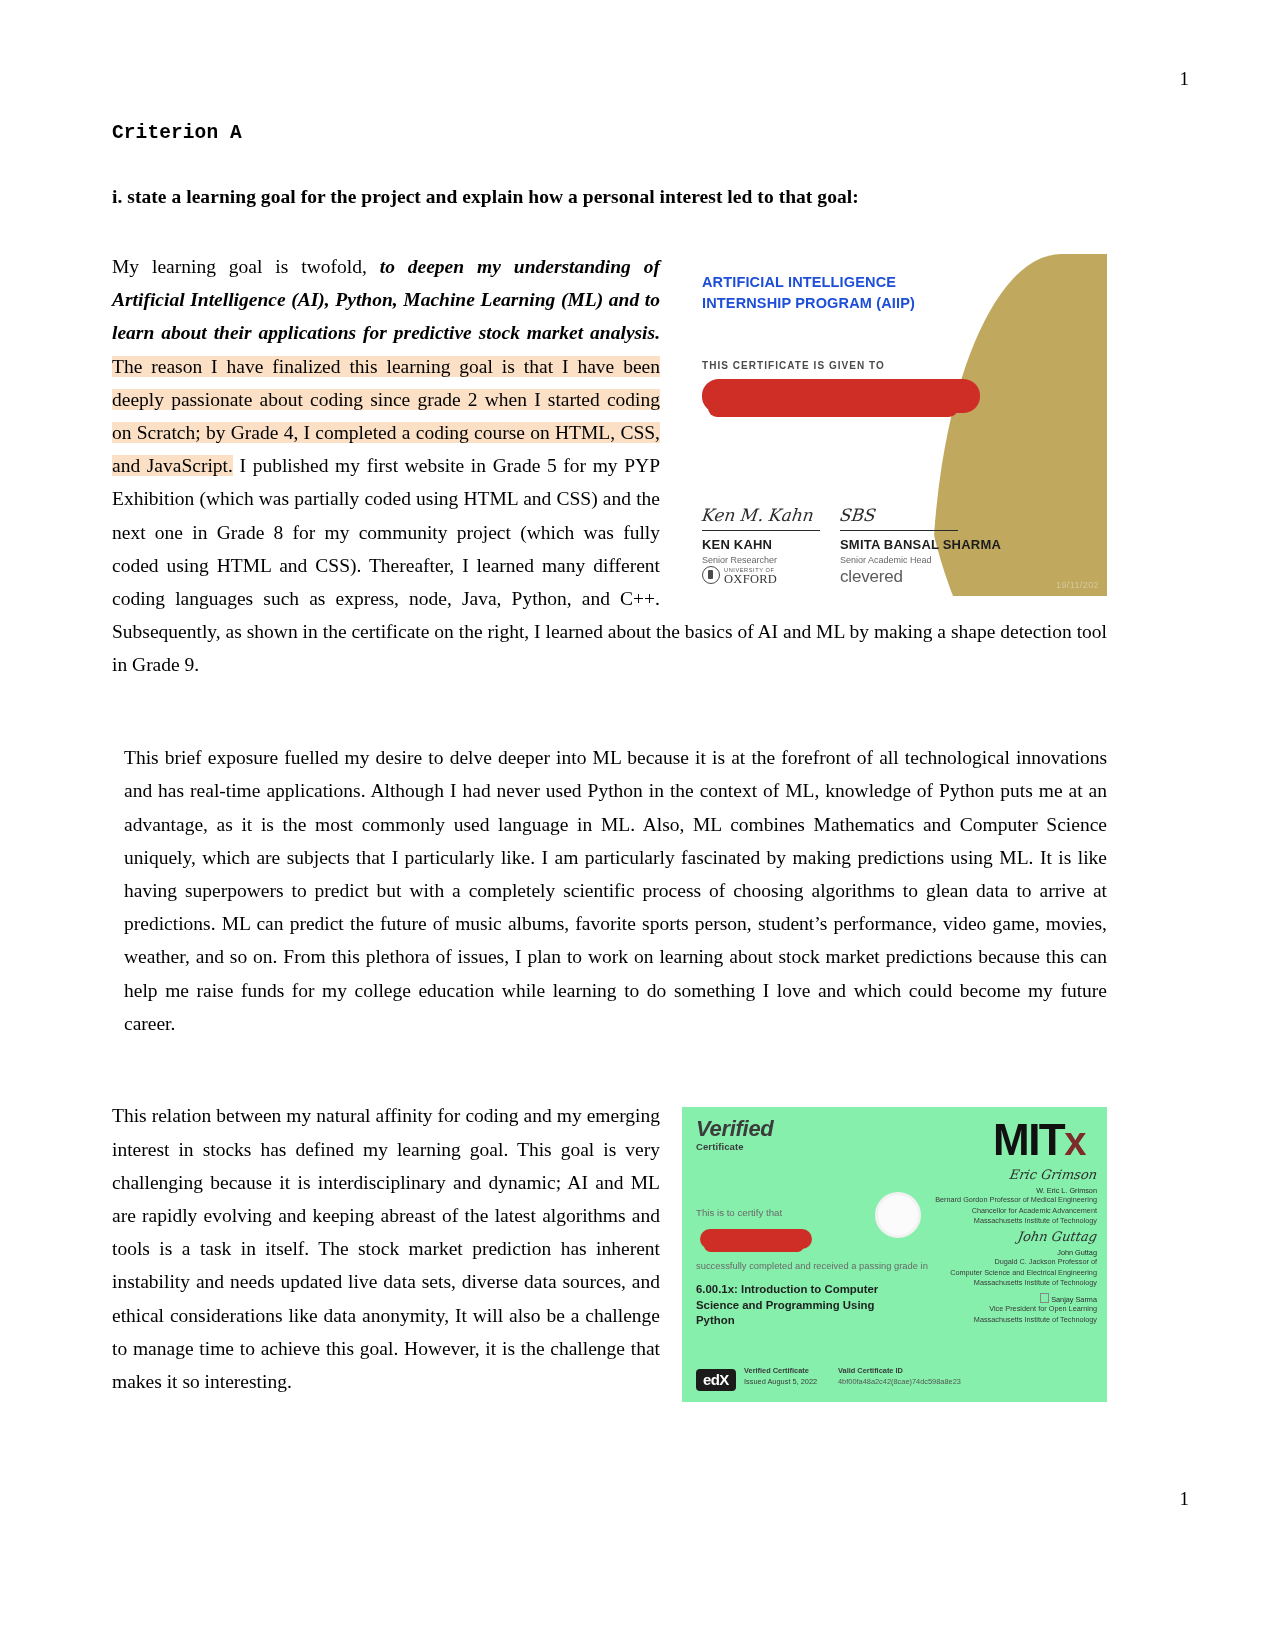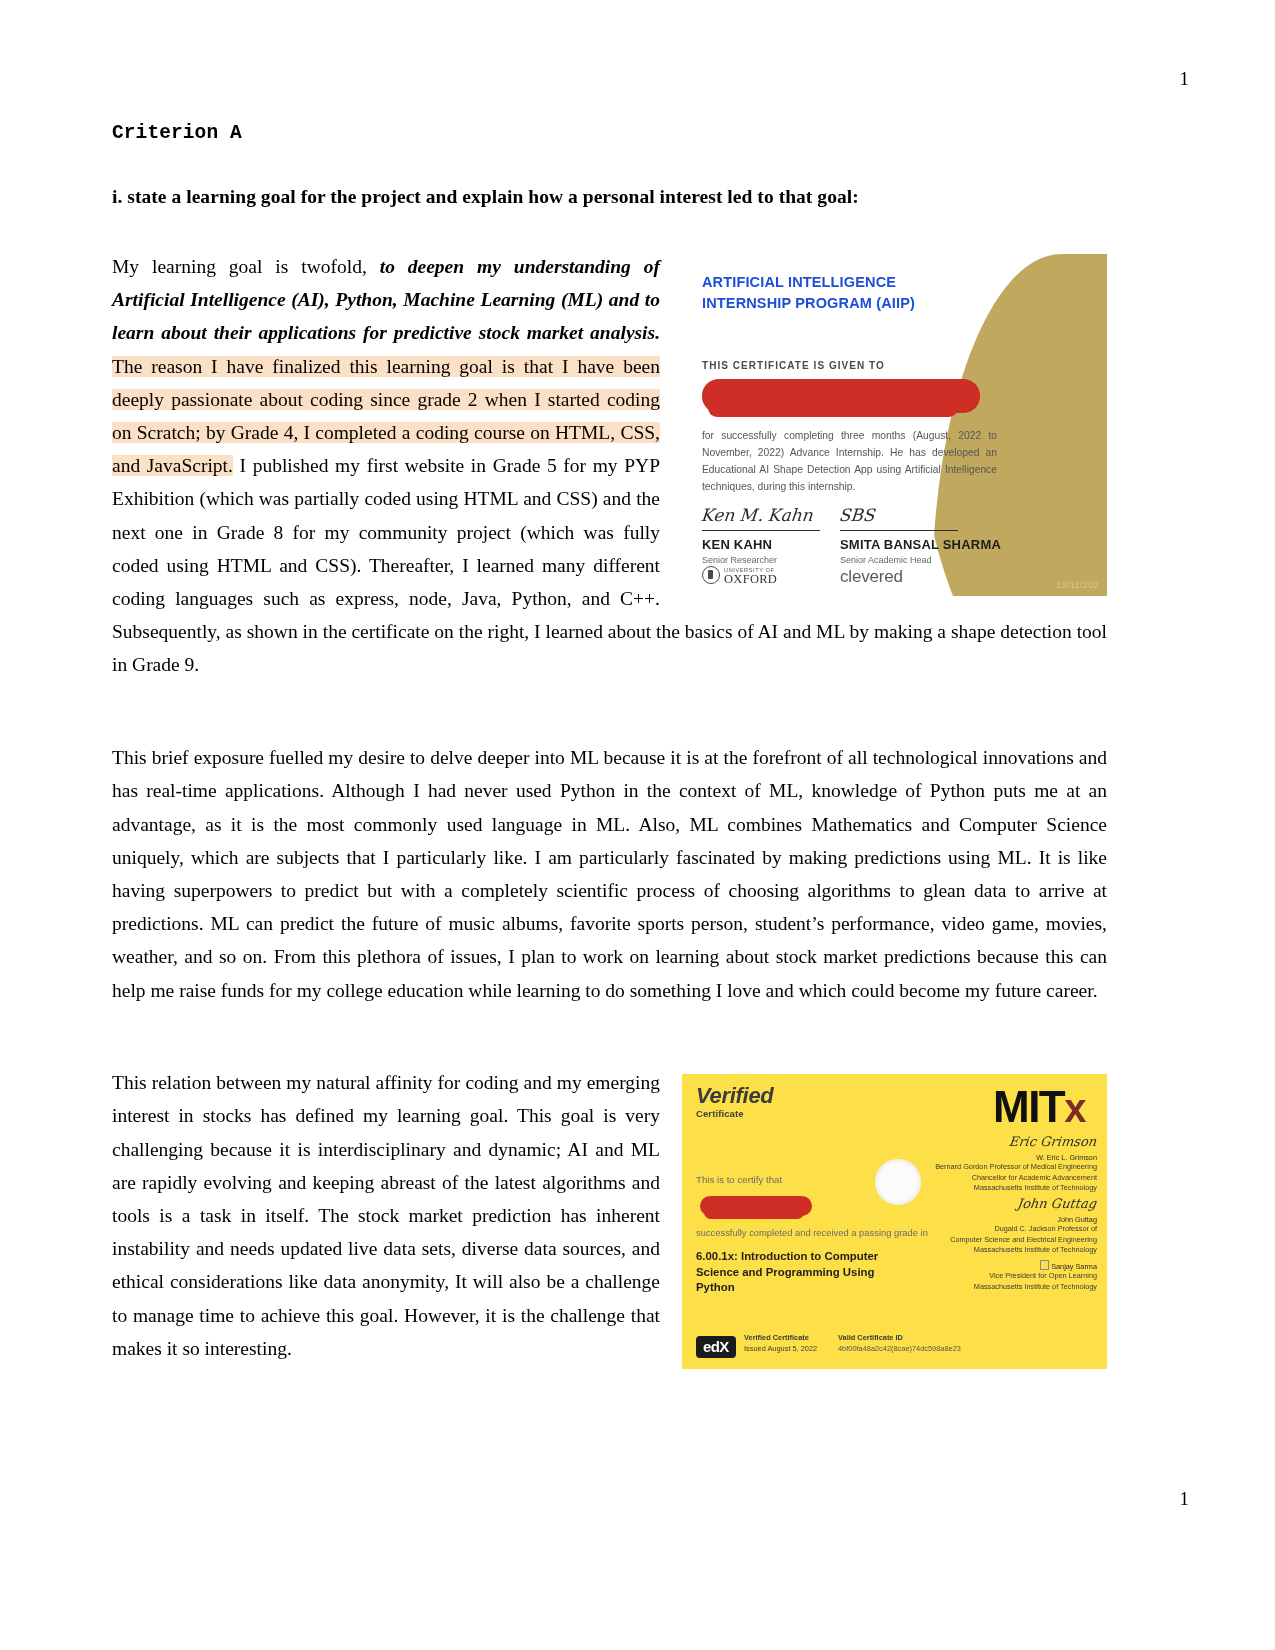--- a/index.html
+++ b/index.html
@@ -67,20 +67,21 @@
   .hl { background: #fce0c6; }
 
   .spacer-a { height: 40px; }
   .spacer-b { height: 40px; }
 
   .sec-two { clear: both; }
   .full-para {
     font-size: 19.5px;
     line-height: 33.2px;
     text-align: justify;
+    margin-left: 12px;
   }
 
   .sec-three { position: relative; }
   .cert-two-wrap {
     float: right;
     width: 425px;
     margin-left: 22px;
     margin-top: 8px;
   }
 
@@ -211,21 +212,21 @@
     font-size: 9px;
     color: #d6c89a;
     letter-spacing: 0.4px;
   }
 
   
   .cert2 {
     position: relative;
     width: 425px;
     height: 295px;
-    background: #fde047;
+    background: #86efac;
     overflow: hidden;
     font-family: "Liberation Sans", sans-serif;
   }
   .c2-verified {
     position: absolute;
     left: 14px; top: 10px;
   }
   .c2-verified .v1 {
     font-size: 22px;
     font-style: italic;
@@ -387,21 +388,20 @@
 
           <div class="cert1-title">
             <div>ARTIFICIAL INTELLIGENCE</div>
             <div>INTERNSHIP PROGRAM (AIIP)</div>
           </div>
 
           <div class="cert1-given">THIS CERTIFICATE IS GIVEN TO</div>
 
           <div class="redact1"></div>
 
-          <div class="cert1-body">for successfully completing three months (August, 2022 to November, 2022) Advance Internship. He has developed an Educational AI Shape Detection App using Artificial Intelligence techniques, during this internship.</div>
 
           <div class="sig-block sig1">
             <div class="sig-mark">Ken M. Kahn</div>
             <div class="sig-line"></div>
             <div class="sig-name">KEN KAHN</div>
             <div class="sig-role">Senior Researcher</div>
           </div>
 
           <div class="sig-block sig2">
             <div class="sig-mark">SBS</div>

